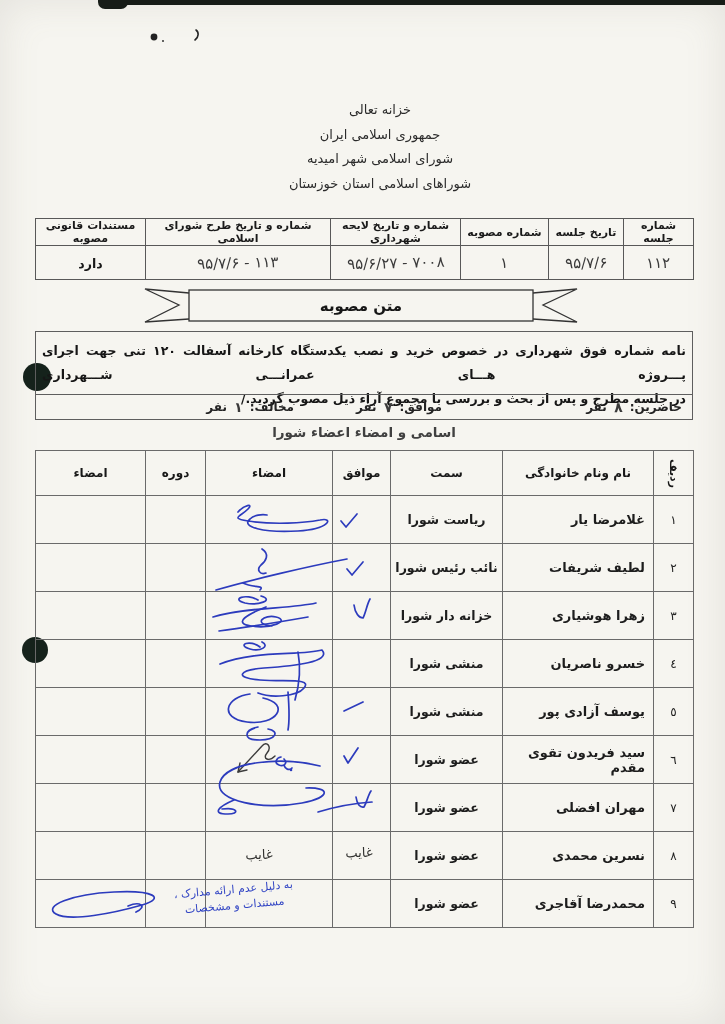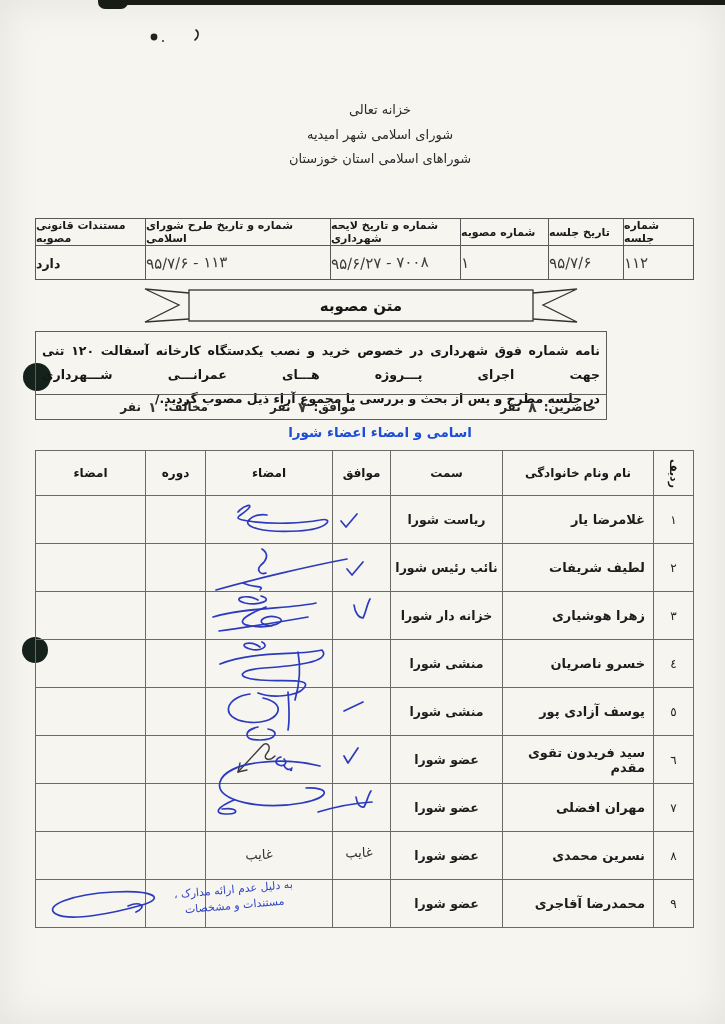--- a/index.html
+++ b/index.html
@@ -16,43 +16,43 @@
   .topblob { position:absolute; left:98px;  top:0; width:30px; height:9px; background:#171c17; border-radius:0 0 7px 7px; }
   .hole { position:absolute; background:#15221b; border-radius:50%; }
   .hole1 { left:23px; top:363px; width:28px; height:28px; }
   .hole2 { left:22px; top:637px; width:26px; height:26px; }
   
   .letterhead { position:absolute; left:130px; top:98px; width:500px; text-align:center; }
   .letterhead div { font-size:13px; line-height:24.5px; color:#2b2b2b; }
   
   table { border-collapse:collapse; table-layout:fixed; }
   .meta { position:absolute; left:35px; top:218px; width:658px; border:1.5px solid #3f3f3f; }
-  .meta th, .meta td { border:1px solid #585858; text-align:left; vertical-align:middle; }
+  .meta th, .meta td { border:1px solid #585858; text-align:center; vertical-align:middle; }
   .meta th { height:27px; font-size:11px; font-weight:bold; color:#1a1a1a; }
   .meta td { height:34px; }
   .hand { font-size:15px; color:#3a3a3a; display:inline-block; transform:rotate(-1.5deg); letter-spacing:1px; }
   .typed { font-size:12.5px; font-weight:bold; color:#1a1a1a; }
   
   .banner { position:absolute; left:143px; top:285px; width:436px; height:40px; }
   .banner svg { position:absolute; inset:0; }
   .banner .cap { position:absolute; left:46px; top:5px; width:344px; height:31px;
                  display:flex; align-items:center; justify-content:center;
                  font-size:15px; font-weight:bold; color:#161616;text-align:center; }
   
-  .resbox { position:absolute; left:35px; top:331px; width:572px; height:89px; border:1px solid #5e5e5e; }
+  .resbox { position:absolute; left:35px; top:331px; width:658px; height:89px; border:1px solid #5e5e5e; }
   .res-text { height:62px; padding:7px 6px 0 6px; font-weight:bold; font-size:12.5px; color:#161616; }
   .res-line1 { text-align:justify; text-align-last:justify; line-height:24px; }
   .res-line2 { text-align:right; line-height:24px; }
   .att-row { height:25px; border-top:1px solid #5e5e5e; position:relative; font-size:12px; font-weight:bold; }
   .att-row .att { position:absolute; top:3px; white-space:nowrap; }
   .att .hand { font-size:14px; transform:rotate(-2deg) translateY(1px); padding:0 3px; }
   .att-present { right:10px; } .att-agree { right:250px; } .att-oppose { right:398px; }
   
-  .members-title { position:absolute; left:51px; top:424px; width:658px; text-align:center;
-                   font-size:13.5px; font-weight:bold; color:#1d4ed8; }
+  .members-title { position:absolute; left:35px; top:424px; width:658px; text-align:center;
+                   font-size:13.5px; font-weight:bold; color:#404040; }
   
   .members { position:absolute; left:35px; top:450px; width:658px; border:1.5px solid #3f3f3f; }
   .members th, .members td { border:1px solid #6a6a6a; text-align:center; vertical-align:middle; }
   .members th { height:45px; font-size:12px; font-weight:bold; color:#181818; }
   .members td { height:48px; }
   .members td.name { font-size:13px; font-weight:bold; text-align:right; padding-right:8px; color:#1d1d1d; }
   .members td.pos  { font-size:12.5px; font-weight:bold; color:#1d1d1d; }
   .members td.num  { font-size:12px; color:#222; }
   .v-label { display:inline-block; transform:rotate(90deg); font-size:11px; letter-spacing:1px; }
   
@@ -73,20 +73,21 @@
 
 <div class="page">
 
   <div class="topbar"></div>
   <div class="topblob"></div>
   <div class="hole hole1"></div>
   <div class="hole hole2"></div>
 
   <div class="letterhead">
     <div>خزانه تعالی</div>
+    <div>جمهوری اسلامی ایران</div>
     <div>شورای اسلامی شهر امیدیه</div>
     <div>شوراهای اسلامی استان خوزستان</div>
   </div>
 
   <table class="meta">
     <colgroup>
       <col style="width:70px">
         <col style="width:75px">
         <col style="width:88px">
       <col style="width:130px">

